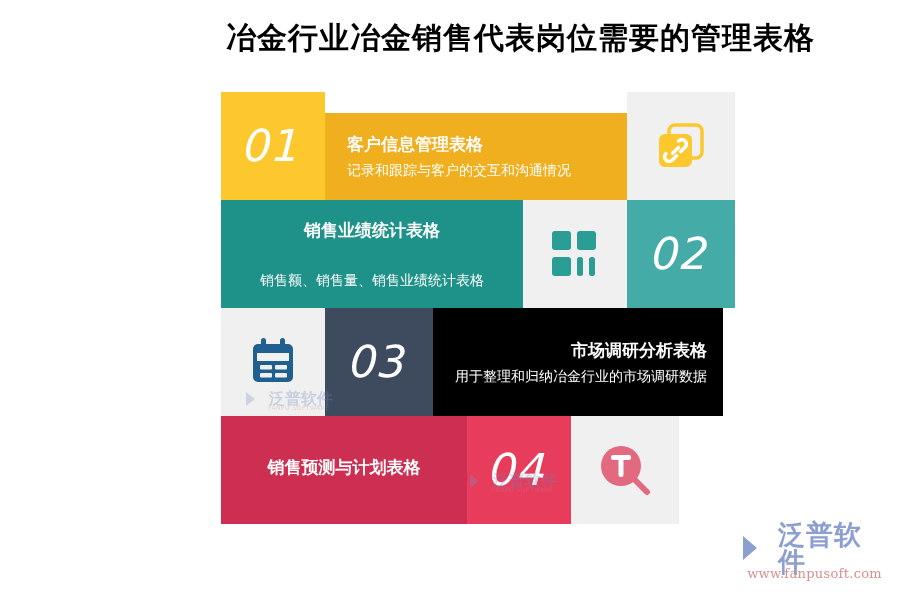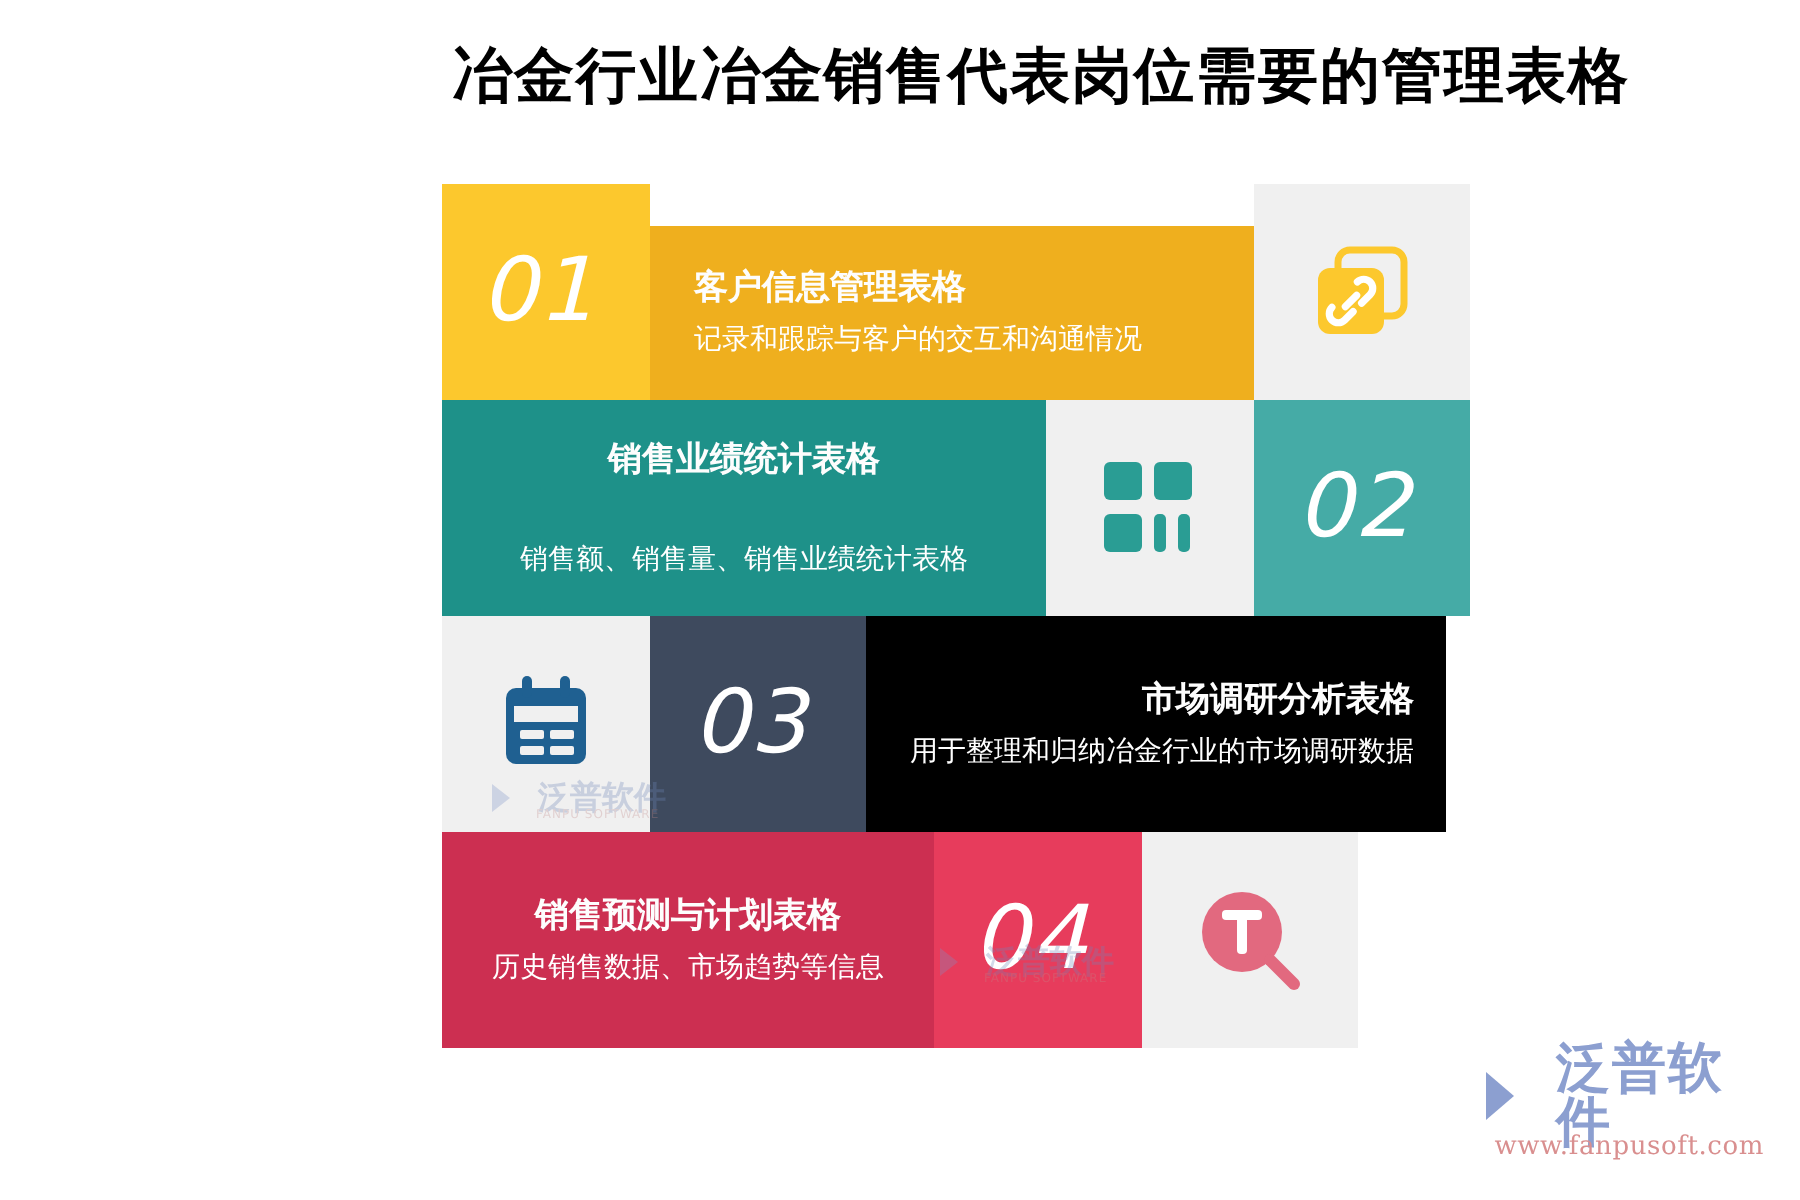--- a/index.html
+++ b/index.html
@@ -270,21 +270,20 @@
     <div class="cell txt cell-text align-right">
       <div class="heading">市场调研分析表格</div>
       <div class="sub">用于整理和归纳冶金行业的市场调研数据</div>
     </div>
   </div>
 
   <div class="row r4">
 
     <div class="cell txt cell-text align-ctr">
       <div class="heading">销售预测与计划表格</div>
-      <div class="sub">历史销售数据、市场趋势等信息</div>
     </div>
 
     <div class="cell num">
       <span class="cell-num">04</span>
     </div>
 
     <div class="cell ico cell-icon">
       <span>
         <svg class="icon-svg" width="56" height="56" viewBox="0 0 56 56">
           <circle cx="24" cy="24" r="20" fill="#E2697F"></circle>

